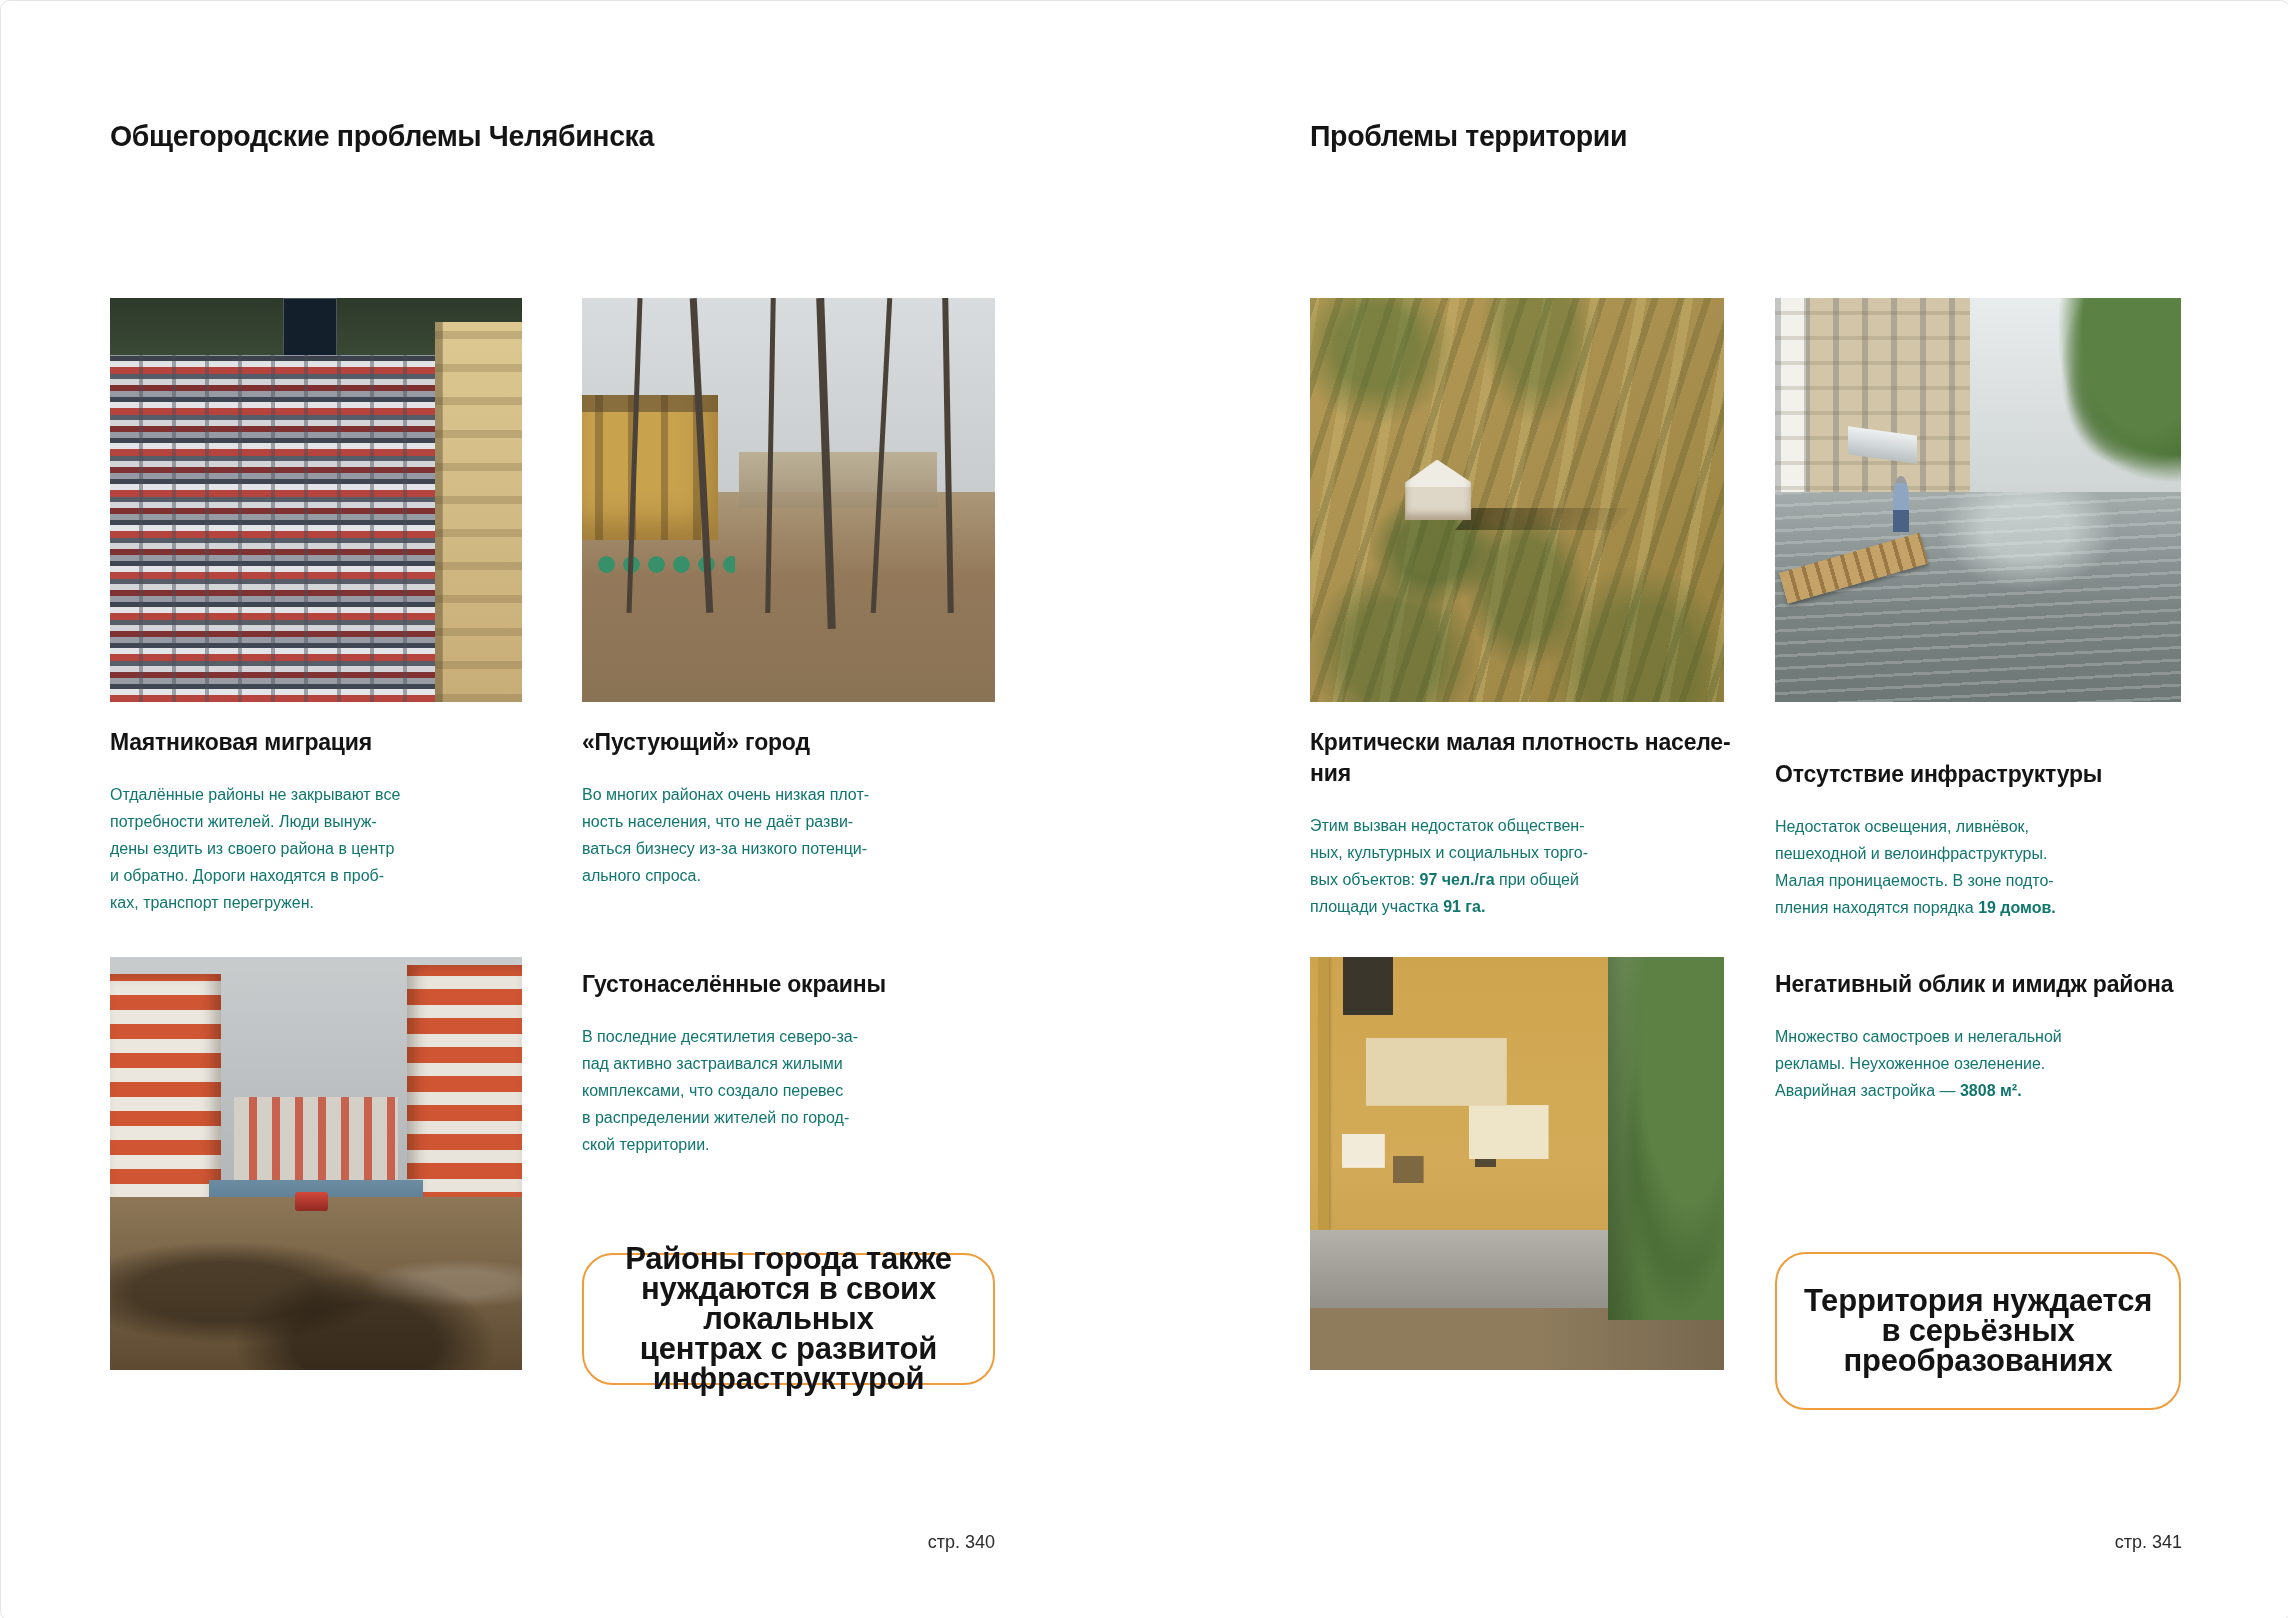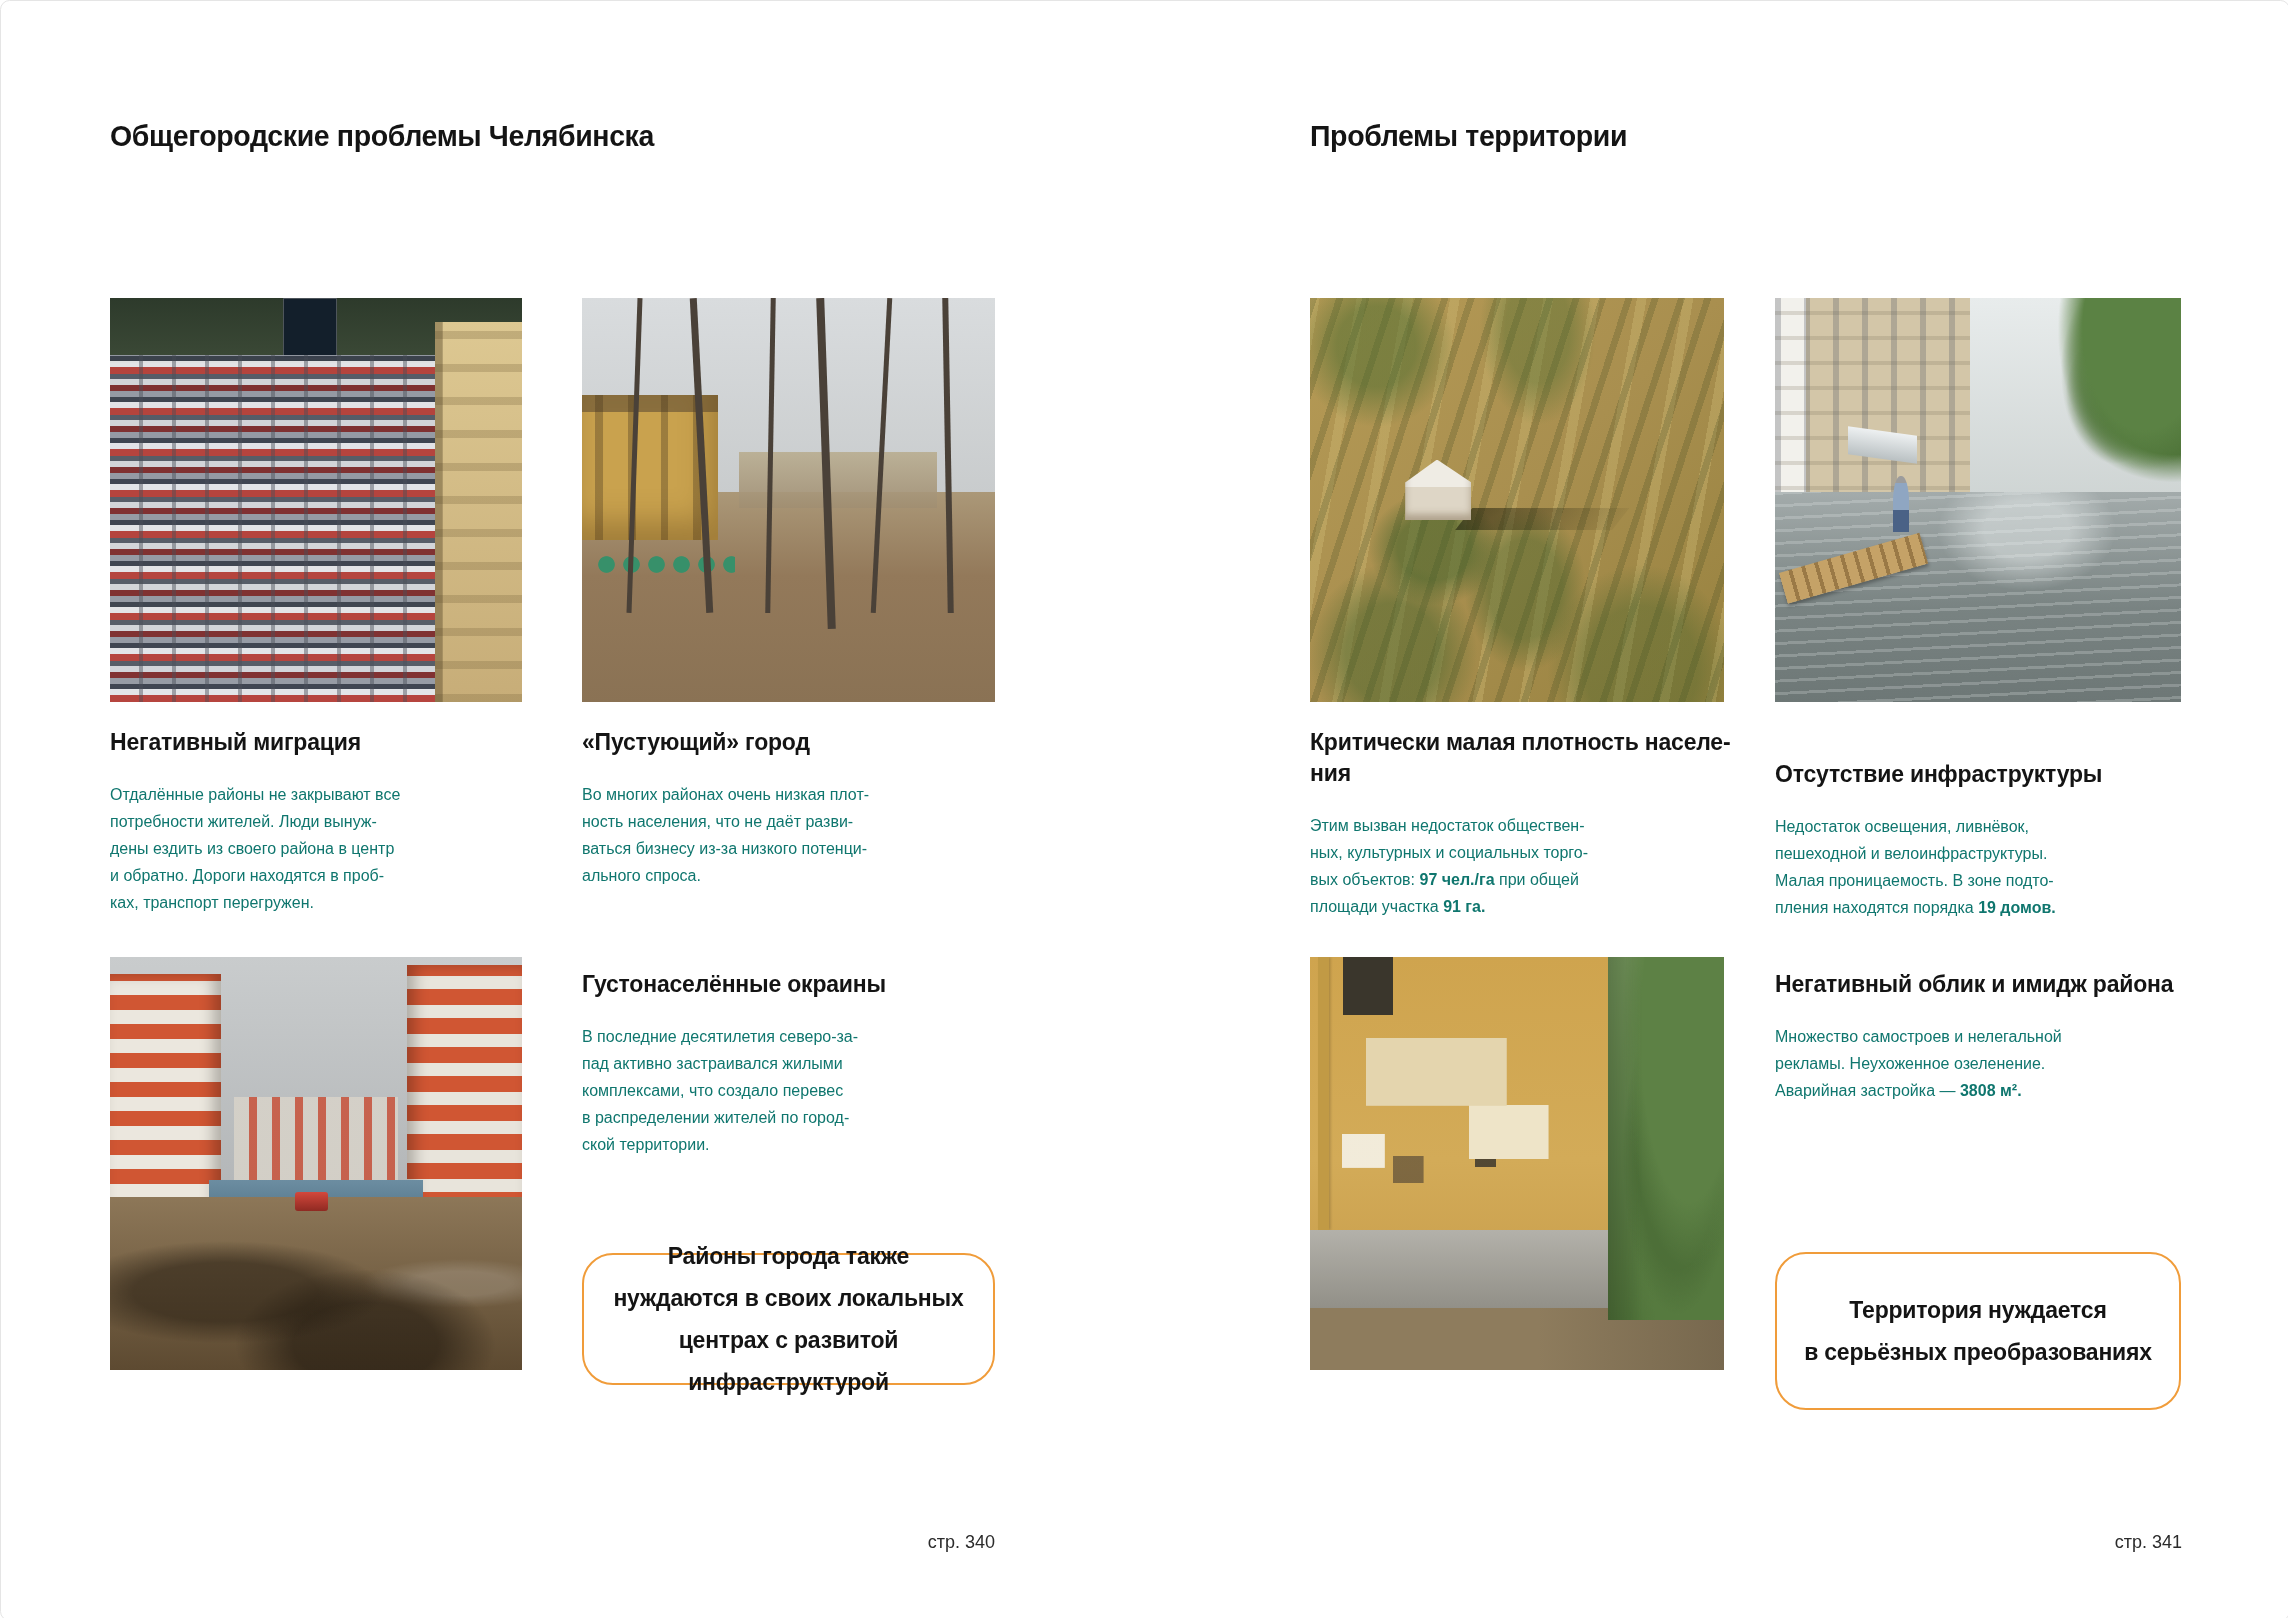--- a/index.html
+++ b/index.html
@@ -18,21 +18,21 @@
   .tb-l1{left:109px;top:726px;width:412px;}
   .tb-l2{left:581px;top:726px;width:413px;}
   .tb-l3{left:581px;top:968px;width:413px;}
   .tb-r1{left:1309px;top:726px;width:423px;}
   .tb-r2{left:1774px;top:726px;width:406px;margin-top:32px;}
   .tb-r3{left:1774px;top:968px;width:413px;}
 
   
   .callout{position:absolute;border:2.9px solid #f09c3a;border-radius:31px;box-sizing:border-box;
            display:flex;align-items:center;justify-content:center;text-align:center;
-           font-size:23px;line-height:42px;font-weight:700;letter-spacing:-0.2px;color:#141414;white-space:pre-line;}
+           font-size:31px;line-height:30px;font-weight:700;letter-spacing:-0.2px;color:#141414;white-space:pre-line;}
   .box-l{left:581px;top:1252px;width:413px;height:132px;}
   .box-r{left:1774px;top:1251px;width:406px;height:158px;}
 
   
   .footer-group{position:absolute;left:109px;top:1520px;height:40px;display:flex;align-items:center;gap:15.4px;
                 font-size:18px;color:#2b2b2b;}
   .pagenum{position:absolute;top:1531px;font-size:18px;color:#2b2b2b;}
   .pn-l{left:802px;width:192px;text-align:right;}
   .pn-r{left:1989px;width:192px;text-align:right;}
   .logo{width:38px;height:38px;flex:0 0 auto;}
@@ -169,21 +169,21 @@
     <div class="p2-tires"></div>
     <div class="p2-t t1"></div>
     <div class="p2-t t2"></div>
     <div class="p2-t t3"></div>
     <div class="p2-t t4"></div>
     <div class="p2-t t5"></div>
     <div class="p2-t t6"></div>
   </div>
 
   <div class="blk tb-l1">
-    <h3>Негативный миграция</h3>
+    <h3>Маятниковая миграция</h3>
     <p><span>Отдалённые районы не закрывают все
 потребности жителей. Люди вынуж-
 дены ездить из своего района в центр
 и обратно. Дороги находятся в проб-
 ках, транспорт перегружен.</span></p>
   </div>
 
   <div class="blk tb-l2">
     <h3>«Пустующий» город</h3>
     <p><span>Во многих районах очень низкая плот-

